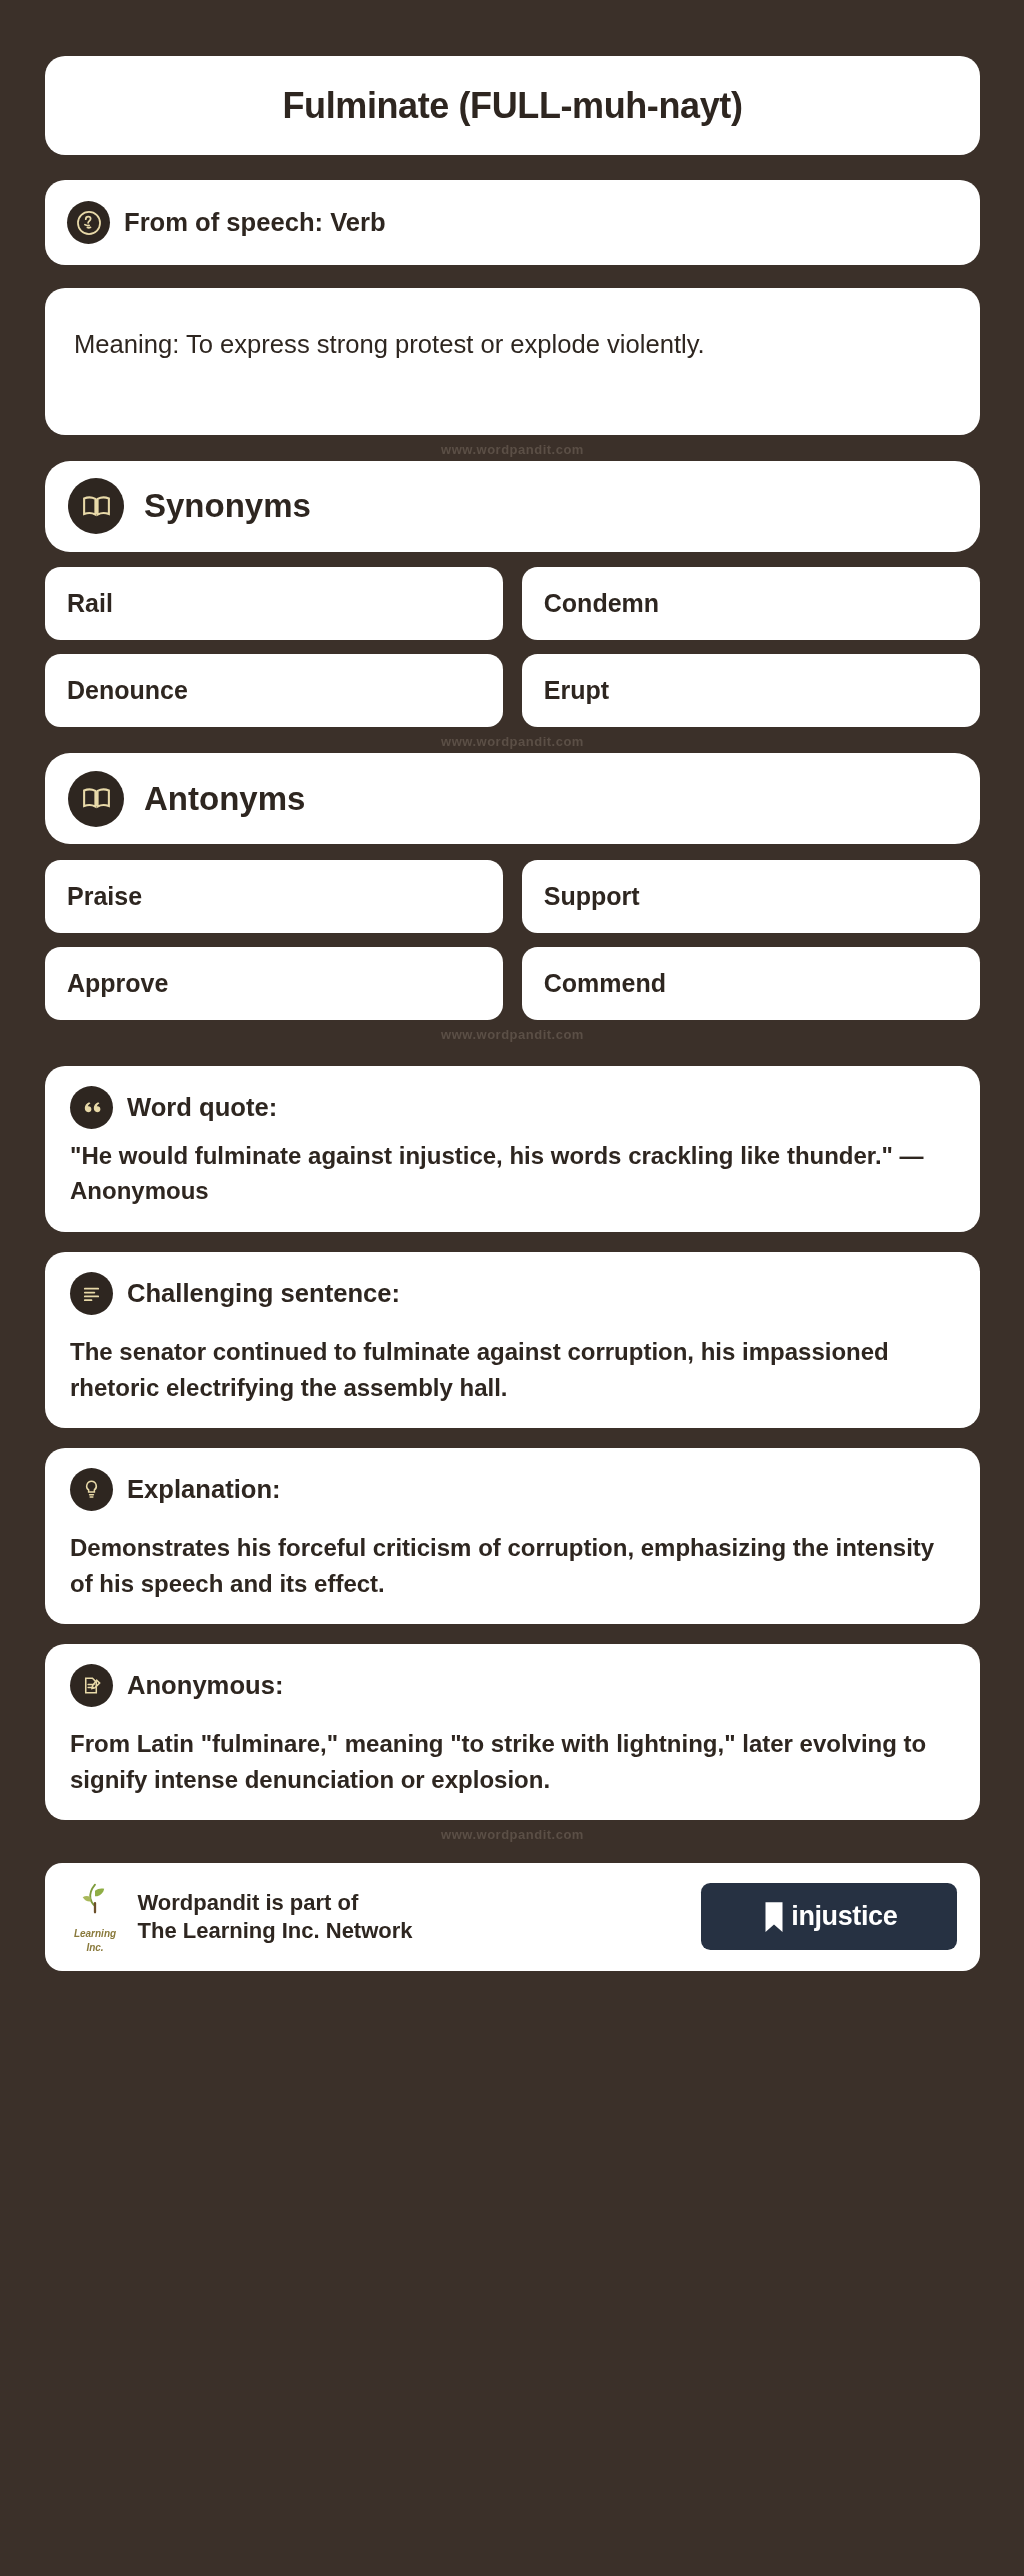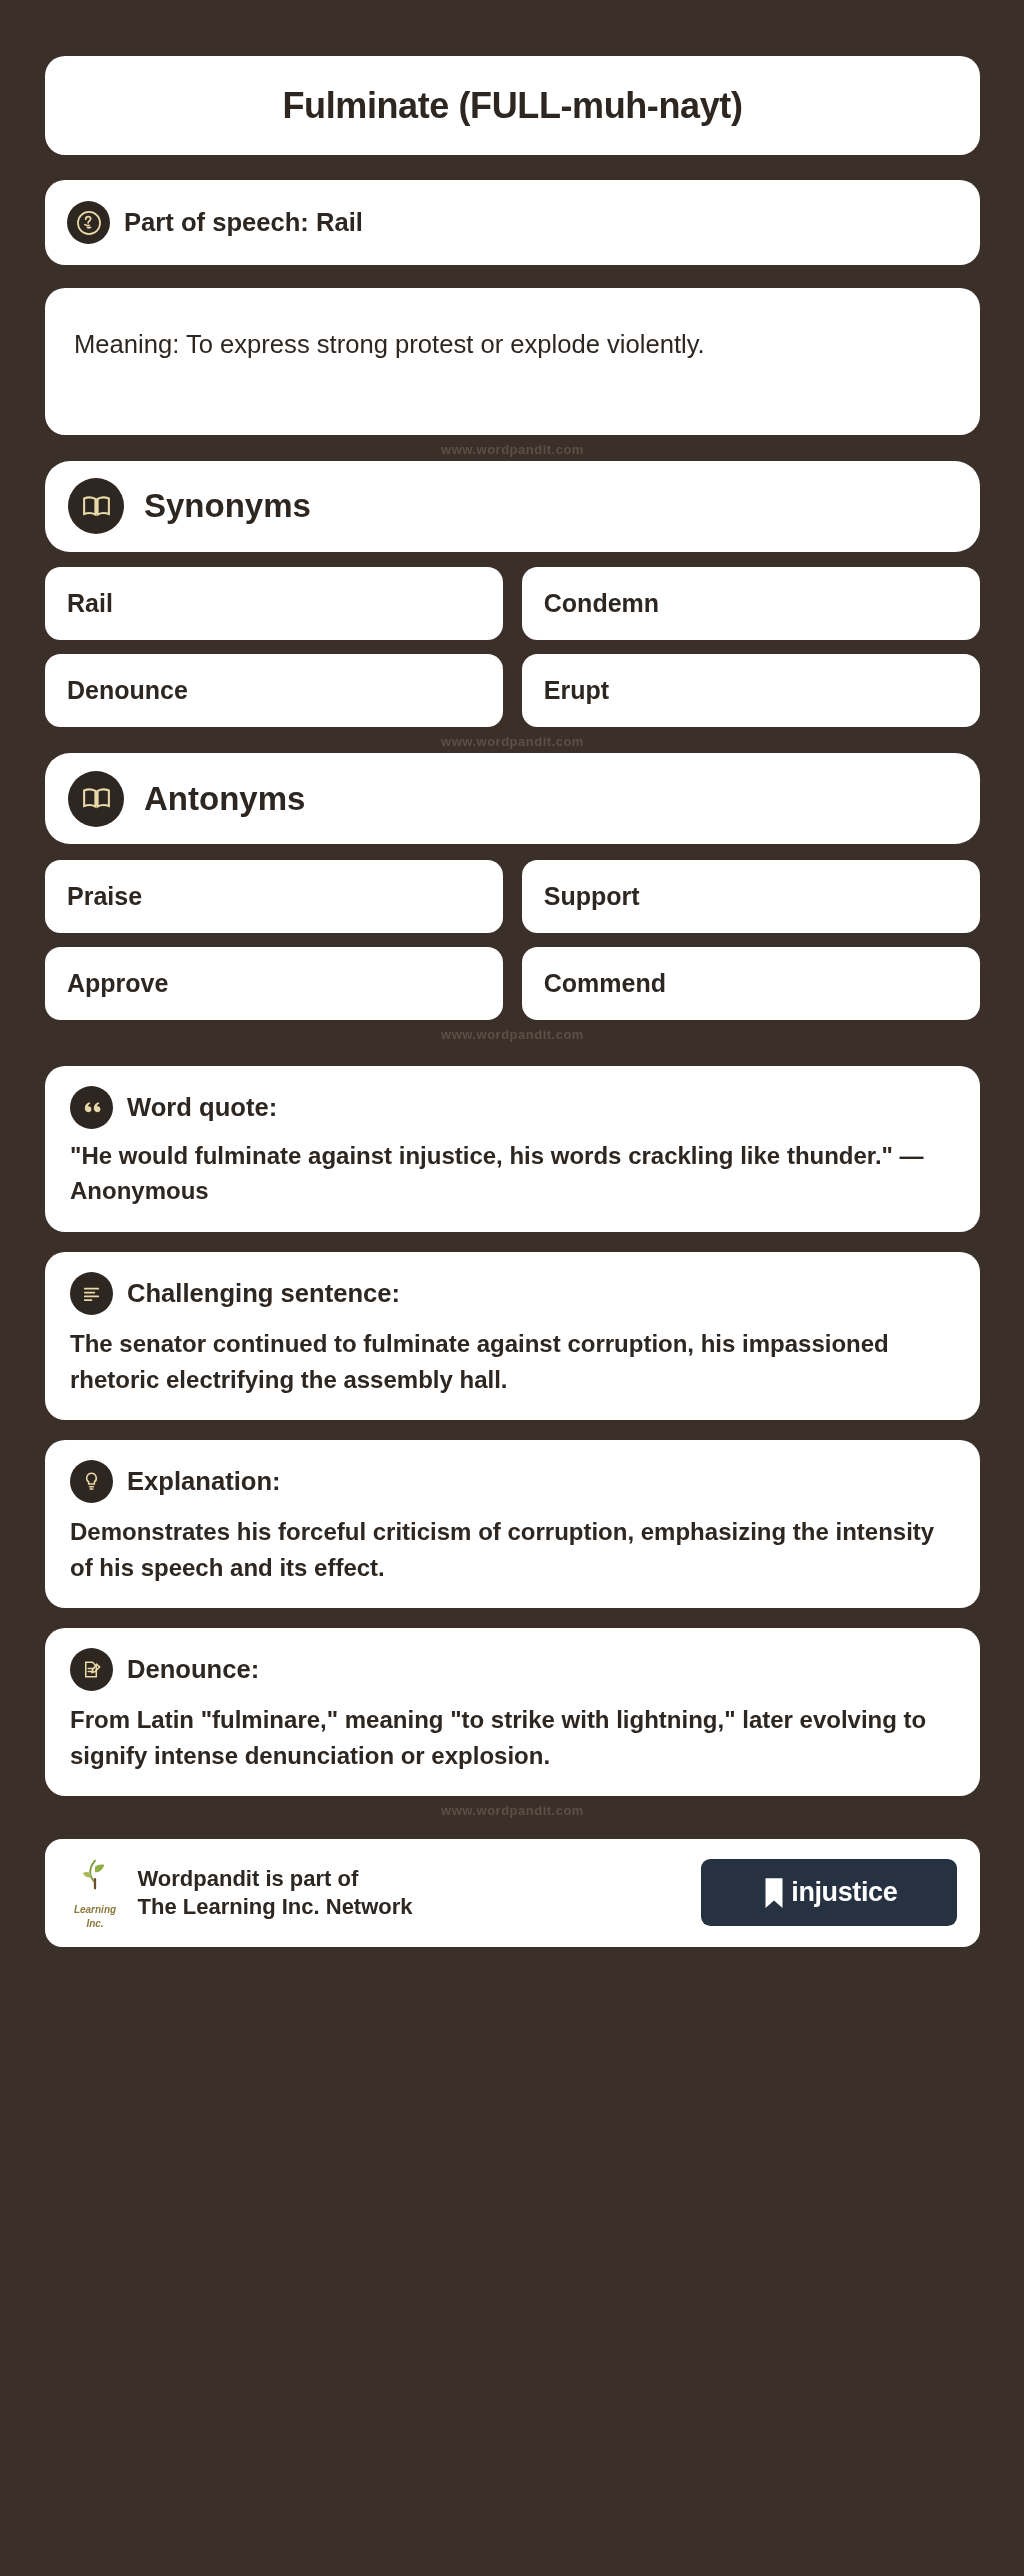--- a/index.html
+++ b/index.html
@@ -133,21 +133,21 @@
     font-size: 25.6px;
     font-weight: bold;
     color: #2e2620;
     margin-left: 14px;
   }
   .block-body {
     font-size: 24px;
     font-weight: bold;
     color: #2e2620;
     line-height: 1.48;
-    margin-top: 11px;
+    margin-top: 19px;
   }
   .quote-body { margin-top: 9.3px; }
   
   .footer-card {
     margin-top: 17px;
     height: 108px;
     display: flex;
     align-items: center;
     justify-content: space-between;
     padding: 0 23px;
@@ -200,21 +200,21 @@
 
   <div class="card pos-card">
     <span class="icon-circle ic-small">
       <svg width="26" height="26" viewBox="0 0 24 24" fill="none" stroke="#e8d9a8" stroke-width="1.6">
         <circle cx="12" cy="12" r="10.2"></circle>
         <path d="M9 8.5c0-1.4 1-2.4 2.3-2.4 1.2 0 2.2.8 2.2 2 0 1-.6 1.5-1.3 2.1-.6.5-.9 1-1 1.6" stroke-linecap="round"></path>
         <path d="M8.2 13.5c1.2.8 2.6 1 3.9.7" stroke-linecap="round"></path>
         <path d="M10.5 16.2c1 .4 2 .3 2.9-.2" stroke-linecap="round"></path>
       </svg>
     </span>
-    <span class="pos-text">Part of speech: Rail</span>
+    <span class="pos-text">From of speech: Verb</span>
   </div>
 
   <div class="card meaning-card">
     <div class="meaning-text">Meaning: To express strong protest or explode violently.</div>
   </div>
 
   <div class="watermark">www.wordpandit.com</div>
 
   <div class="card section-head">
     <span class="icon-circle ic-med">
@@ -298,21 +298,21 @@
   <div class="card block-card">
     <div class="block-head">
       <span class="icon-circle ic-small">
         <svg width="23" height="23" viewBox="0 0 24 24" fill="none" stroke="#e8d9a8" stroke-width="1.6" stroke-linecap="round">
           <path d="M6 4.5h7l4 4v11H6z"></path>
           <path d="M8.5 11h6"></path>
           <path d="M8.5 14h6"></path>
           <path d="M17.5 6.5l3 3-5 5-3 .6.6-3z" fill="none"></path>
         </svg>
       </span>
-      <span class="block-head-text">Denounce:</span>
+      <span class="block-head-text">Anonymous:</span>
     </div>
     <div class="block-body">From Latin "fulminare," meaning "to strike with lightning," later evolving to signify intense denunciation or explosion.</div>
   </div>
 
   <div class="watermark">www.wordpandit.com</div>
 
   <div class="card footer-card">
     <div class="footer-left">
       <span style="display:block;width:54px;text-align:center;">
         <svg width="40" height="43" viewBox="0 0 52 56" fill="none">

